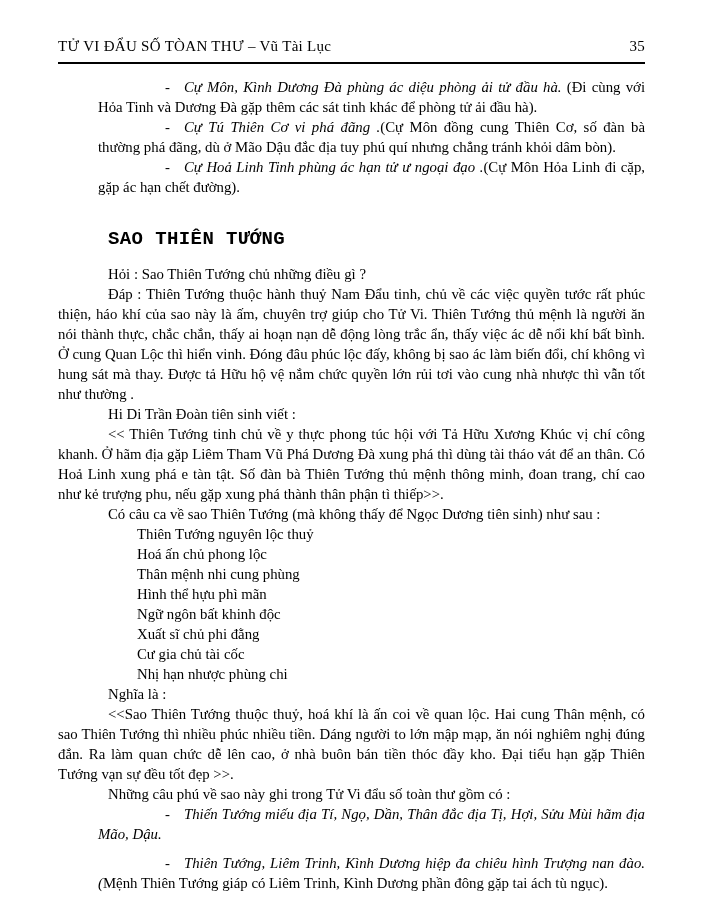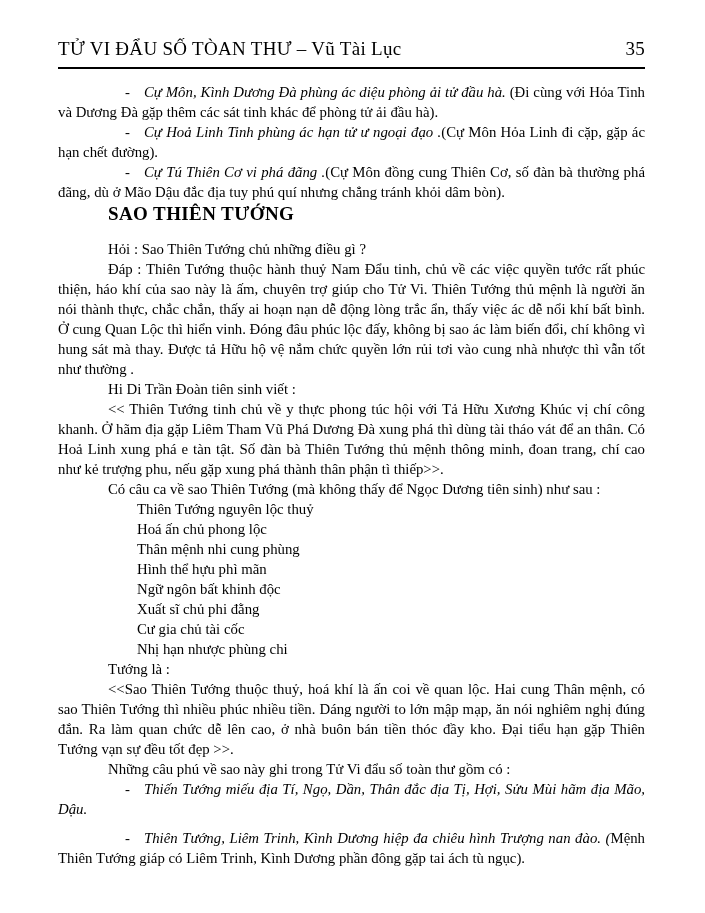--- a/index.html
+++ b/index.html
@@ -9,48 +9,49 @@
     color: #000000;
     font-family: "Liberation Serif", "DejaVu Serif", serif;
     overflow: hidden;
   }
   .page { padding: 38px 60px 0 58px; }
 
   .header-row {
     display: flex;
     justify-content: space-between;
     align-items: flex-start;
-    font-size: 19px;
+    font-size: 15px;
     letter-spacing: 0.3px;
   }
   .header-rule {
     border: none;
     border-top: 2px solid #000;
     margin: 7px 0 0 0;
   }
 
   .content {
     margin-top: 13px;
     font-size: 14.8px;
     line-height: 20px;
     text-align: justify;
   }
   .content p { margin: 0; }
 
-  p.bullet { text-indent: 67px; }
+  p.bullet { text-indent: 67px; margin-left: 40px; }
   .bullet .gap { display: inline-block; width: 14px; }
   .bullet i { font-style: italic; }
 
   .section-heading {
     font-size: 19px;
     font-weight: bold;
     letter-spacing: 0.4px;
-    margin: 0 0 13px 50px;
+    margin: 30px 0 13px 50px;
     text-align: left;
     line-height: 24px;
+    font-family: Liberation Mono, monospace;
   }
 
   p.indented { text-indent: 50px; }
 
   .poem { margin-left: 79px; text-align: left; }
   .poem-line { line-height: 20px; }
 
   p.mt { margin-top: 9px; }
 </style>
 </head>
@@ -61,23 +62,23 @@
   <div class="header-row">
     <span>TỬ VI ĐẨU SỐ TÒAN THƯ – Vũ Tài Lục</span>
     <span>35</span>
   </div>
   <hr class="header-rule">
 
   <div class="content">
 
     <p class="bullet"><span>-</span><span class="gap"></span><i>Cự Môn, Kình Dương Đà phùng ác diệu phòng ải tử đầu hà.</i><span> (Đi cùng với Hỏa Tinh và Dương Đà gặp thêm các sát tinh khác để phòng tử ải đầu hà).</span></p>
 
+    <p class="bullet"><span>-</span><span class="gap"></span><i>Cự Tú Thiên Cơ vi phá đãng .</i><span>(Cự Môn đồng cung Thiên Cơ, số đàn bà thường phá đãng, dù ở Mão Dậu đắc địa tuy phú quí nhưng chẳng tránh khỏi dâm bòn).</span></p>
+
     <p class="bullet"><span>-</span><span class="gap"></span><i>Cự Hoả Linh Tinh phùng ác hạn tử ư ngoại đạo .</i><span>(Cự Môn Hỏa Linh đi cặp, gặp ác hạn chết đường).</span></p>
-
-    <p class="bullet"><span>-</span><span class="gap"></span><i>Cự Tú Thiên Cơ vi phá đãng .</i><span>(Cự Môn đồng cung Thiên Cơ, số đàn bà thường phá đãng, dù ở Mão Dậu đắc địa tuy phú quí nhưng chẳng tránh khỏi dâm bòn).</span></p>
 
     <h2 class="section-heading">SAO THIÊN TƯỚNG</h2>
 
     <p class="indented">Hỏi : Sao Thiên Tướng chủ những điều gì ?</p>
 
     <p class="indented">Đáp : Thiên Tướng thuộc hành thuỷ Nam Đẩu tinh, chủ về các việc quyền tước rất phúc thiện, háo khí của sao này là ấm, chuyên trợ giúp cho Tử Vi. Thiên Tướng thủ mệnh là người ăn nói thành thực, chắc chắn, thấy ai hoạn nạn dễ động lòng trắc ẩn, thấy việc ác dễ nổi khí bất bình. Ở cung Quan Lộc thì hiển vinh. Đóng đâu phúc lộc đấy, không bị sao ác làm biến đổi, chí không vì hung sát mà thay. Được tả Hữu hộ vệ nắm chức quyền lớn rủi tơi vào cung nhà nhược thì vẫn tốt như thường .</p>
 
     <p class="indented">Hi Di Trần Đoàn tiên sinh viết :</p>
 
     <p class="indented">&lt;&lt; Thiên Tướng tinh chủ về y thực phong túc hội với Tả Hữu Xương Khúc vị chí công khanh. Ở hãm địa gặp Liêm Tham Vũ Phá Dương Đà xung phá thì dùng tài tháo vát để an thân. Có Hoả Linh xung phá e tàn tật. Số đàn bà Thiên Tướng thủ mệnh thông minh, đoan trang, chí cao như kẻ trượng phu, nếu gặp xung phá thành thân phận tì thiếp&gt;&gt;.</p>
@@ -88,21 +89,21 @@
       <div class="poem-line">Thiên Tướng nguyên lộc thuỷ</div>
       <div class="poem-line">Hoá ấn chủ phong lộc</div>
       <div class="poem-line">Thân mệnh nhi cung phùng</div>
       <div class="poem-line">Hình thể hựu phì mãn</div>
       <div class="poem-line">Ngữ ngôn bất khinh độc</div>
       <div class="poem-line">Xuất sĩ chủ phi đằng</div>
       <div class="poem-line">Cư gia chủ tài cốc</div>
       <div class="poem-line">Nhị hạn nhược phùng chi</div>
     </div>
 
-    <p class="indented">Tướng là :</p>
+    <p class="indented">Nghĩa là :</p>
 
     <p class="indented">&lt;&lt;Sao Thiên Tướng thuộc thuỷ, hoá khí là ấn coi về quan lộc. Hai cung Thân mệnh, có sao Thiên Tướng thì nhiều phúc nhiều tiền. Dáng người to lớn mập mạp, ăn nói nghiêm nghị đúng đắn. Ra làm quan chức dễ lên cao, ở nhà buôn bán tiền thóc đầy kho. Đại tiểu hạn gặp Thiên Tướng vạn sự đều tốt đẹp &gt;&gt;.</p>
 
     <p class="indented">Những câu phú về sao này ghi trong Tử Vi đẩu số toàn thư gồm có :</p>
 
     <p class="bullet"><span>-</span><span class="gap"></span><i>Thiến Tướng miếu địa Tí, Ngọ, Dần, Thân đắc địa Tị, Hợi, Sửu Mùi hãm địa Mão, Dậu.</i><span></span></p>
 
     <p class="bullet mt"><span>-</span><span class="gap"></span><i>Thiên Tướng, Liêm Trinh, Kình Dương hiệp đa chiêu hình Trượng nan đào. (</i><span>Mệnh Thiên Tướng giáp có Liêm Trinh, Kình Dương phần đông gặp tai ách tù ngục).</span></p>
 
   </div>

